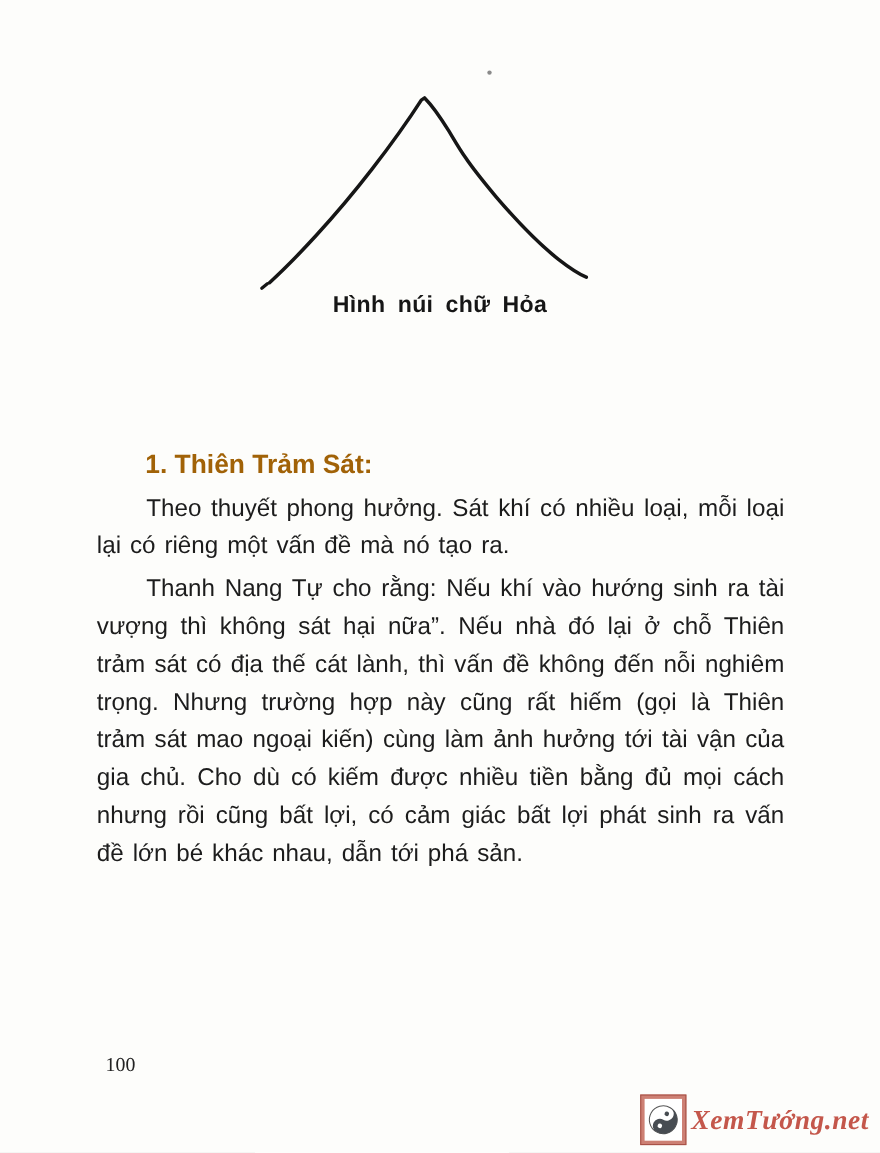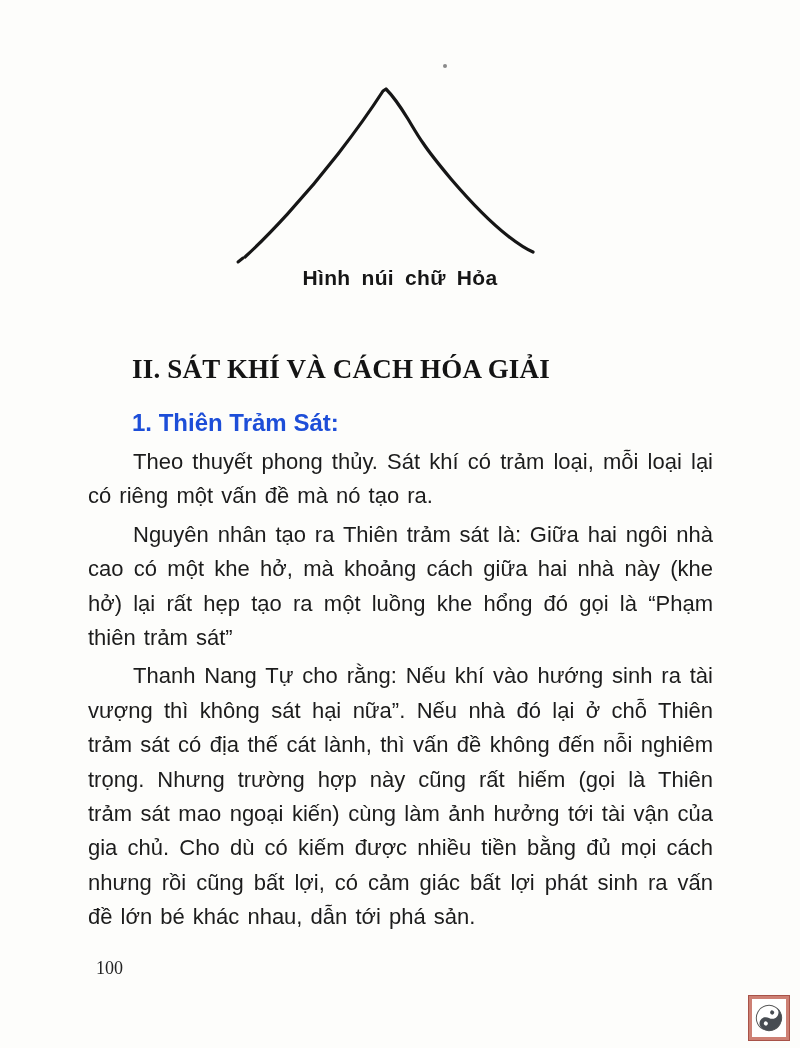--- a/index.html
+++ b/index.html
@@ -29,21 +29,21 @@
   .section-heading{
     position:absolute;left:132px;top:354px;
     font-family:"Liberation Serif",serif;
     font-weight:bold;font-size:27px;
     letter-spacing:0.2px;
     color:#141414;
   }
   .subsection-heading{
     position:absolute;left:132px;top:409px;
     font-weight:bold;font-size:24px;
-    color:#1d4ed8;
+    color:#a16207;
   }
   .body-text{
     position:absolute;left:88px;top:445px;width:625px;
   }
   .body-text p{
     margin:0 0 4px 0;
     text-indent:45px;
     font-size:22px;
     line-height:34.4px;
     text-align:justify;
@@ -96,40 +96,39 @@
                C 163 16 172 28 180 41
                C 186 51 190 58 195 65
                C 203 77 213 89 223 101
                C 241 122 262 144 280 158
                C 289 165 298 171 305 174" fill="none" stroke="#161616" stroke-width="3.2" stroke-linecap="round" stroke-linejoin="round"></path>
     </svg>
   </div>
 
   <div class="figure-caption">Hình núi chữ Hỏa</div>
 
-  <div class="section-heading">II. SÁT KHÍ VÀ CÁCH HÓA GIẢI</div>
 
   <div class="subsection-heading">1. Thiên Trảm Sát:</div>
 
   <div class="body-text">
-    <p>Theo thuyết phong thủy. Sát khí có trảm loại, mỗi loại lại có riêng một vấn đề mà nó tạo ra.</p>
-    <p>Nguyên nhân tạo ra Thiên trảm sát là: Giữa hai ngôi nhà cao có một khe hở, mà khoảng cách giữa hai nhà này (khe hở) lại rất hẹp tạo ra một luồng khe hổng đó gọi là “Phạm thiên trảm sát”</p>
+    <p>Theo thuyết phong hưởng. Sát khí có nhiều loại, mỗi loại lại có riêng một vấn đề mà nó tạo ra.</p>
     <p>Thanh Nang Tự cho rằng: Nếu khí vào hướng sinh ra tài vượng thì không sát hại nữa”. Nếu nhà đó lại ở chỗ Thiên trảm sát có địa thế cát lành, thì vấn đề không đến nỗi nghiêm trọng. Nhưng trường hợp này cũng rất hiếm (gọi là Thiên trảm sát mao ngoại kiến) cùng làm ảnh hưởng tới tài vận của gia chủ. Cho dù có kiếm được nhiều tiền bằng đủ mọi cách nhưng rồi cũng bất lợi, có cảm giác bất lợi phát sinh ra vấn đề lớn bé khác nhau, dẫn tới phá sản.</p>
   </div>
 
   <div class="page-number">100</div>
 
   <div class="watermark">
     <div class="yy-box">
       <div class="yy-inner">
         <svg width="30" height="30" viewBox="0 0 32 32">
           <g transform="rotate(30 16 16)">
             <circle cx="16" cy="16" r="13.5" fill="#ffffff" stroke="#555" stroke-width="1"></circle>
             <path d="M16 2.5 A13.5 13.5 0 0 1 16 29.5 A6.75 6.75 0 0 1 16 16 A6.75 6.75 0 0 0 16 2.5 Z" fill="#474c52"></path>
             <circle cx="16" cy="9.25" r="2.2" fill="#474c52"></circle>
             <circle cx="16" cy="22.75" r="2.2" fill="#ffffff"></circle>
           </g>
         </svg>
       </div>
     </div>
+    <div class="watermark-text">XemTướng.net</div>
   </div>
 
 </div>
 
 </body></html>

